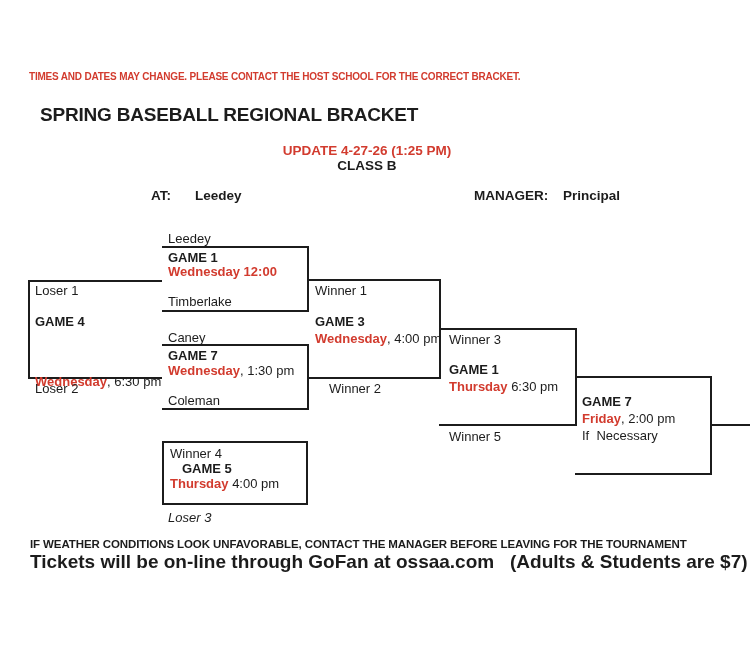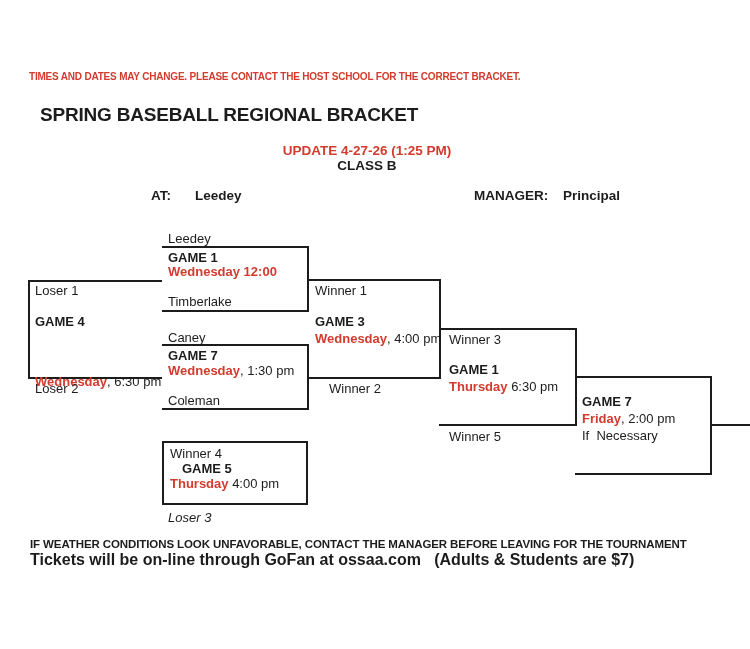--- a/index.html
+++ b/index.html
@@ -12,21 +12,21 @@
   .lbl{font-size:13px;line-height:15px;}
   .hl{position:absolute;height:2px;background:var(--ink);}
   .vl{position:absolute;width:2px;background:var(--ink);}
   .notice{left:29px;top:71px;font-size:10px;font-weight:bold;color:var(--red);letter-spacing:-0.2px;}
   .title{left:0;top:104px;width:734px;text-align:left;font-size:19px;font-weight:bold;letter-spacing:-0.2px;padding-left:40px;}
   .dates{left:0;top:128px;width:734px;text-align:center;font-size:13.5px;font-weight:bold;}
   .update{left:0;top:143px;width:734px;text-align:center;font-size:13.5px;font-weight:bold;color:var(--red);}
   .classb{left:0;top:158px;width:734px;text-align:center;font-size:13.5px;font-weight:bold;}
   .hostrow span{position:absolute;font-size:13.5px;font-weight:bold;top:0;}
   .footer1{left:30px;top:538px;font-size:11.5px;font-weight:bold;letter-spacing:-0.1px;}
-  .footer2{left:30px;top:551px;font-size:16px;font-weight:bold;}
+  .footer2{left:30px;top:551px;font-size:19px;font-weight:bold;}
   .g5box{position:absolute;left:162px;top:441px;width:146px;height:64px;
          border:2px solid var(--ink);box-sizing:border-box;background:transparent;}
 </style>
 </head>
 <body>
 
 <div class="page">
 
   <div class="abs notice">TIMES AND DATES MAY CHANGE. PLEASE CONTACT THE HOST SCHOOL FOR THE CORRECT BRACKET.</div>
   <div class="abs title">SPRING BASEBALL REGIONAL BRACKET</div>

